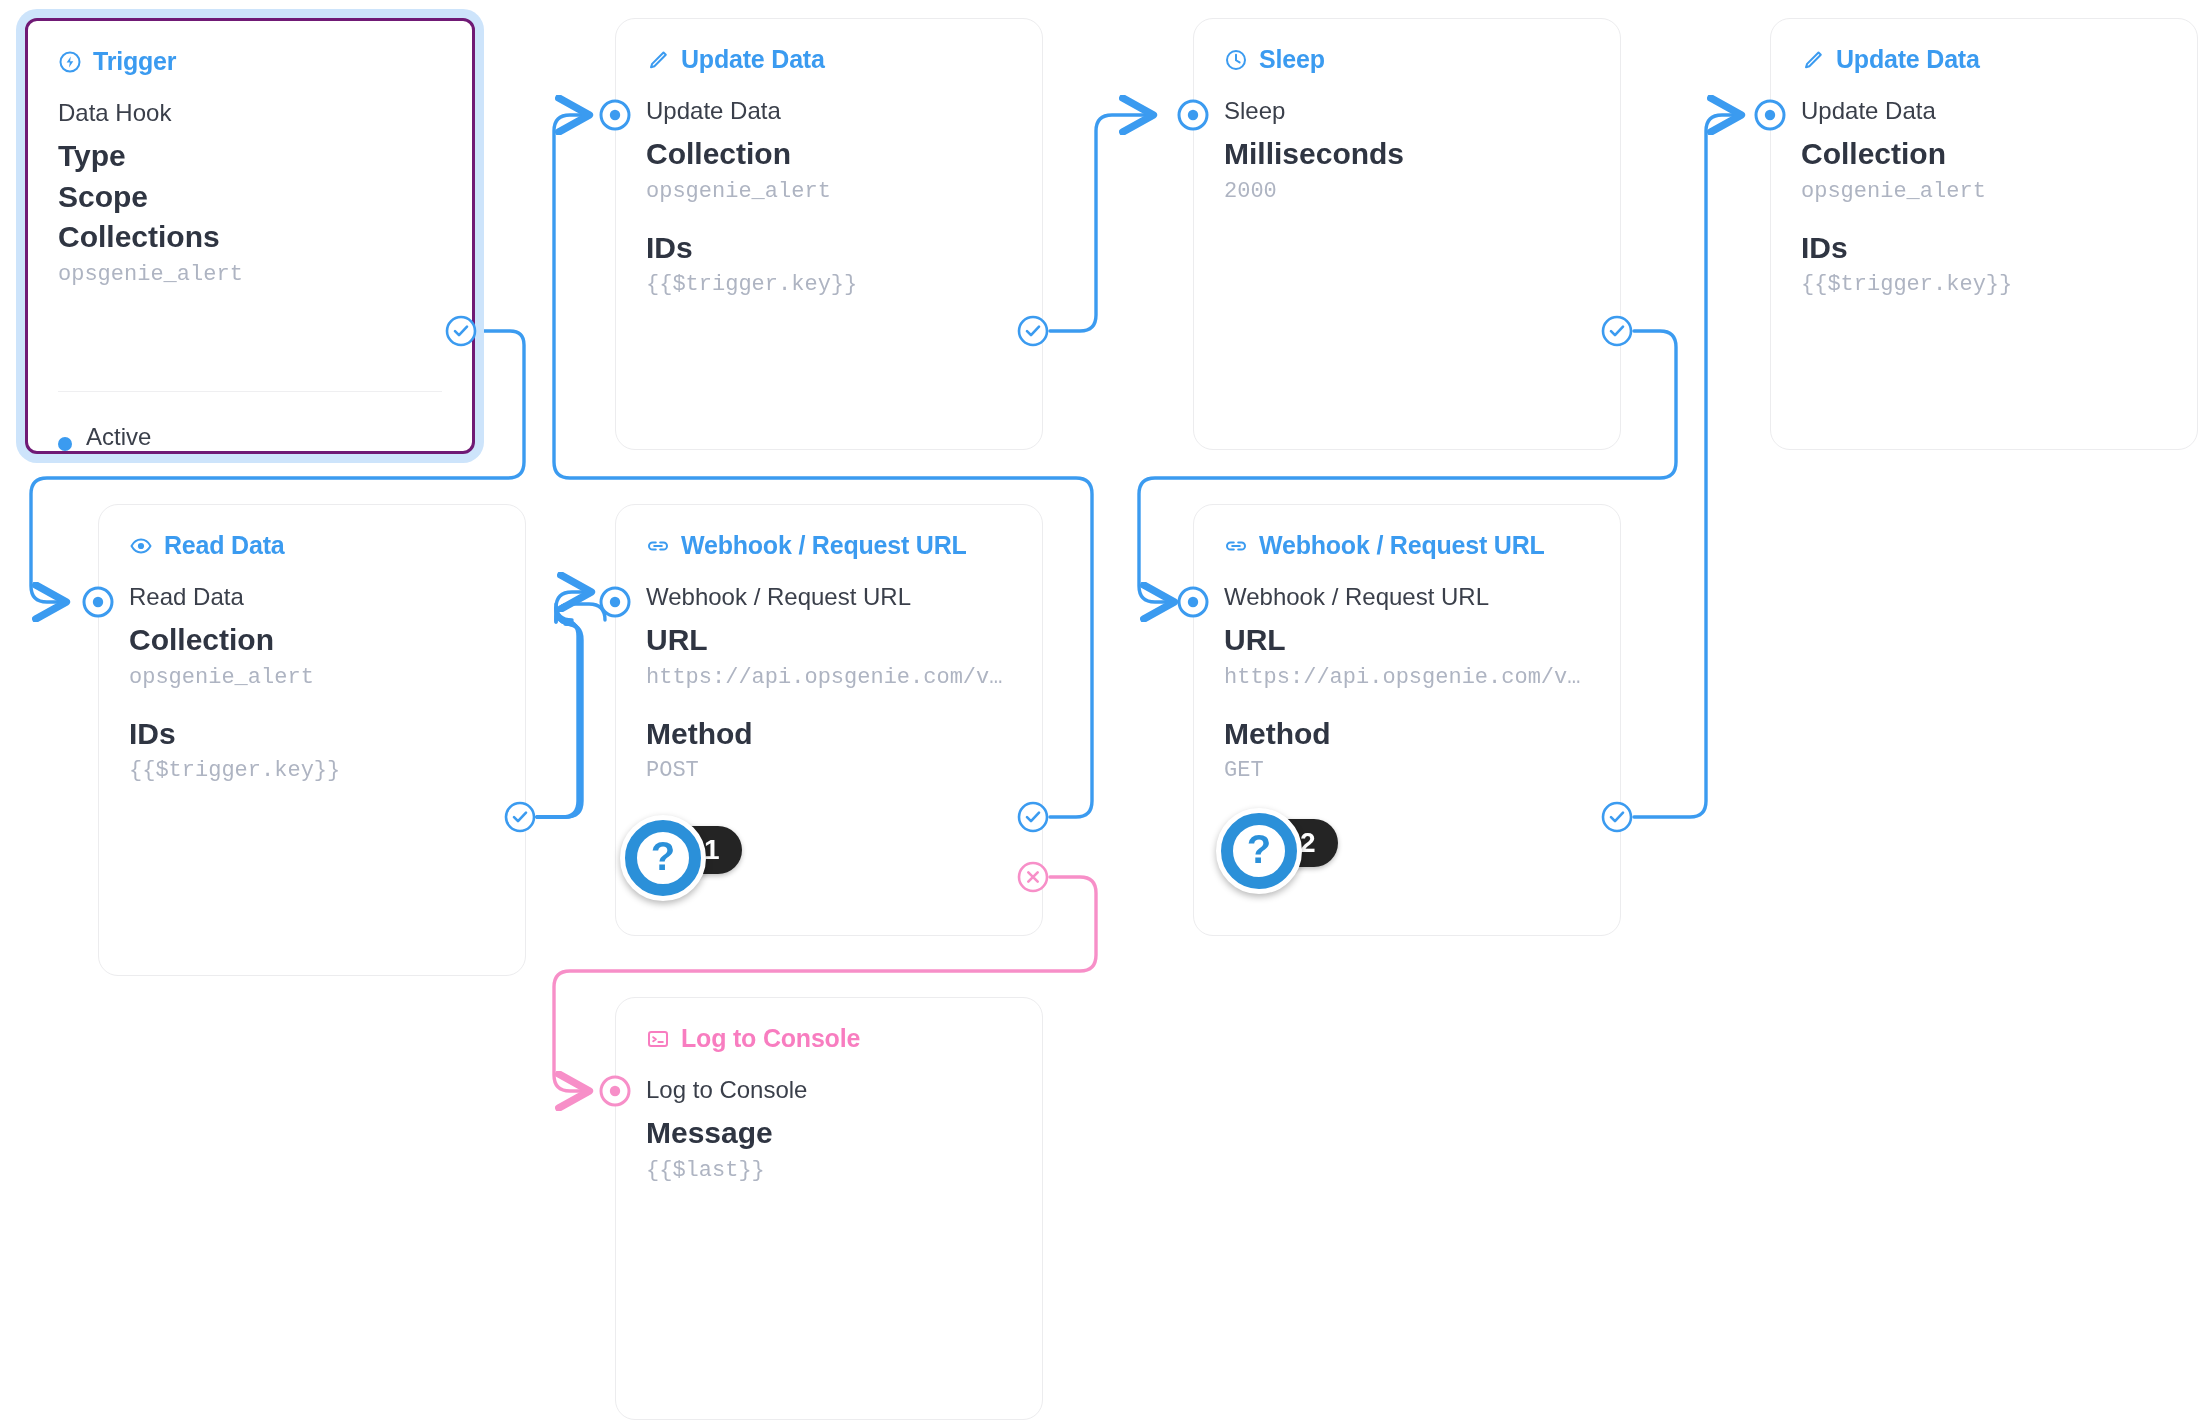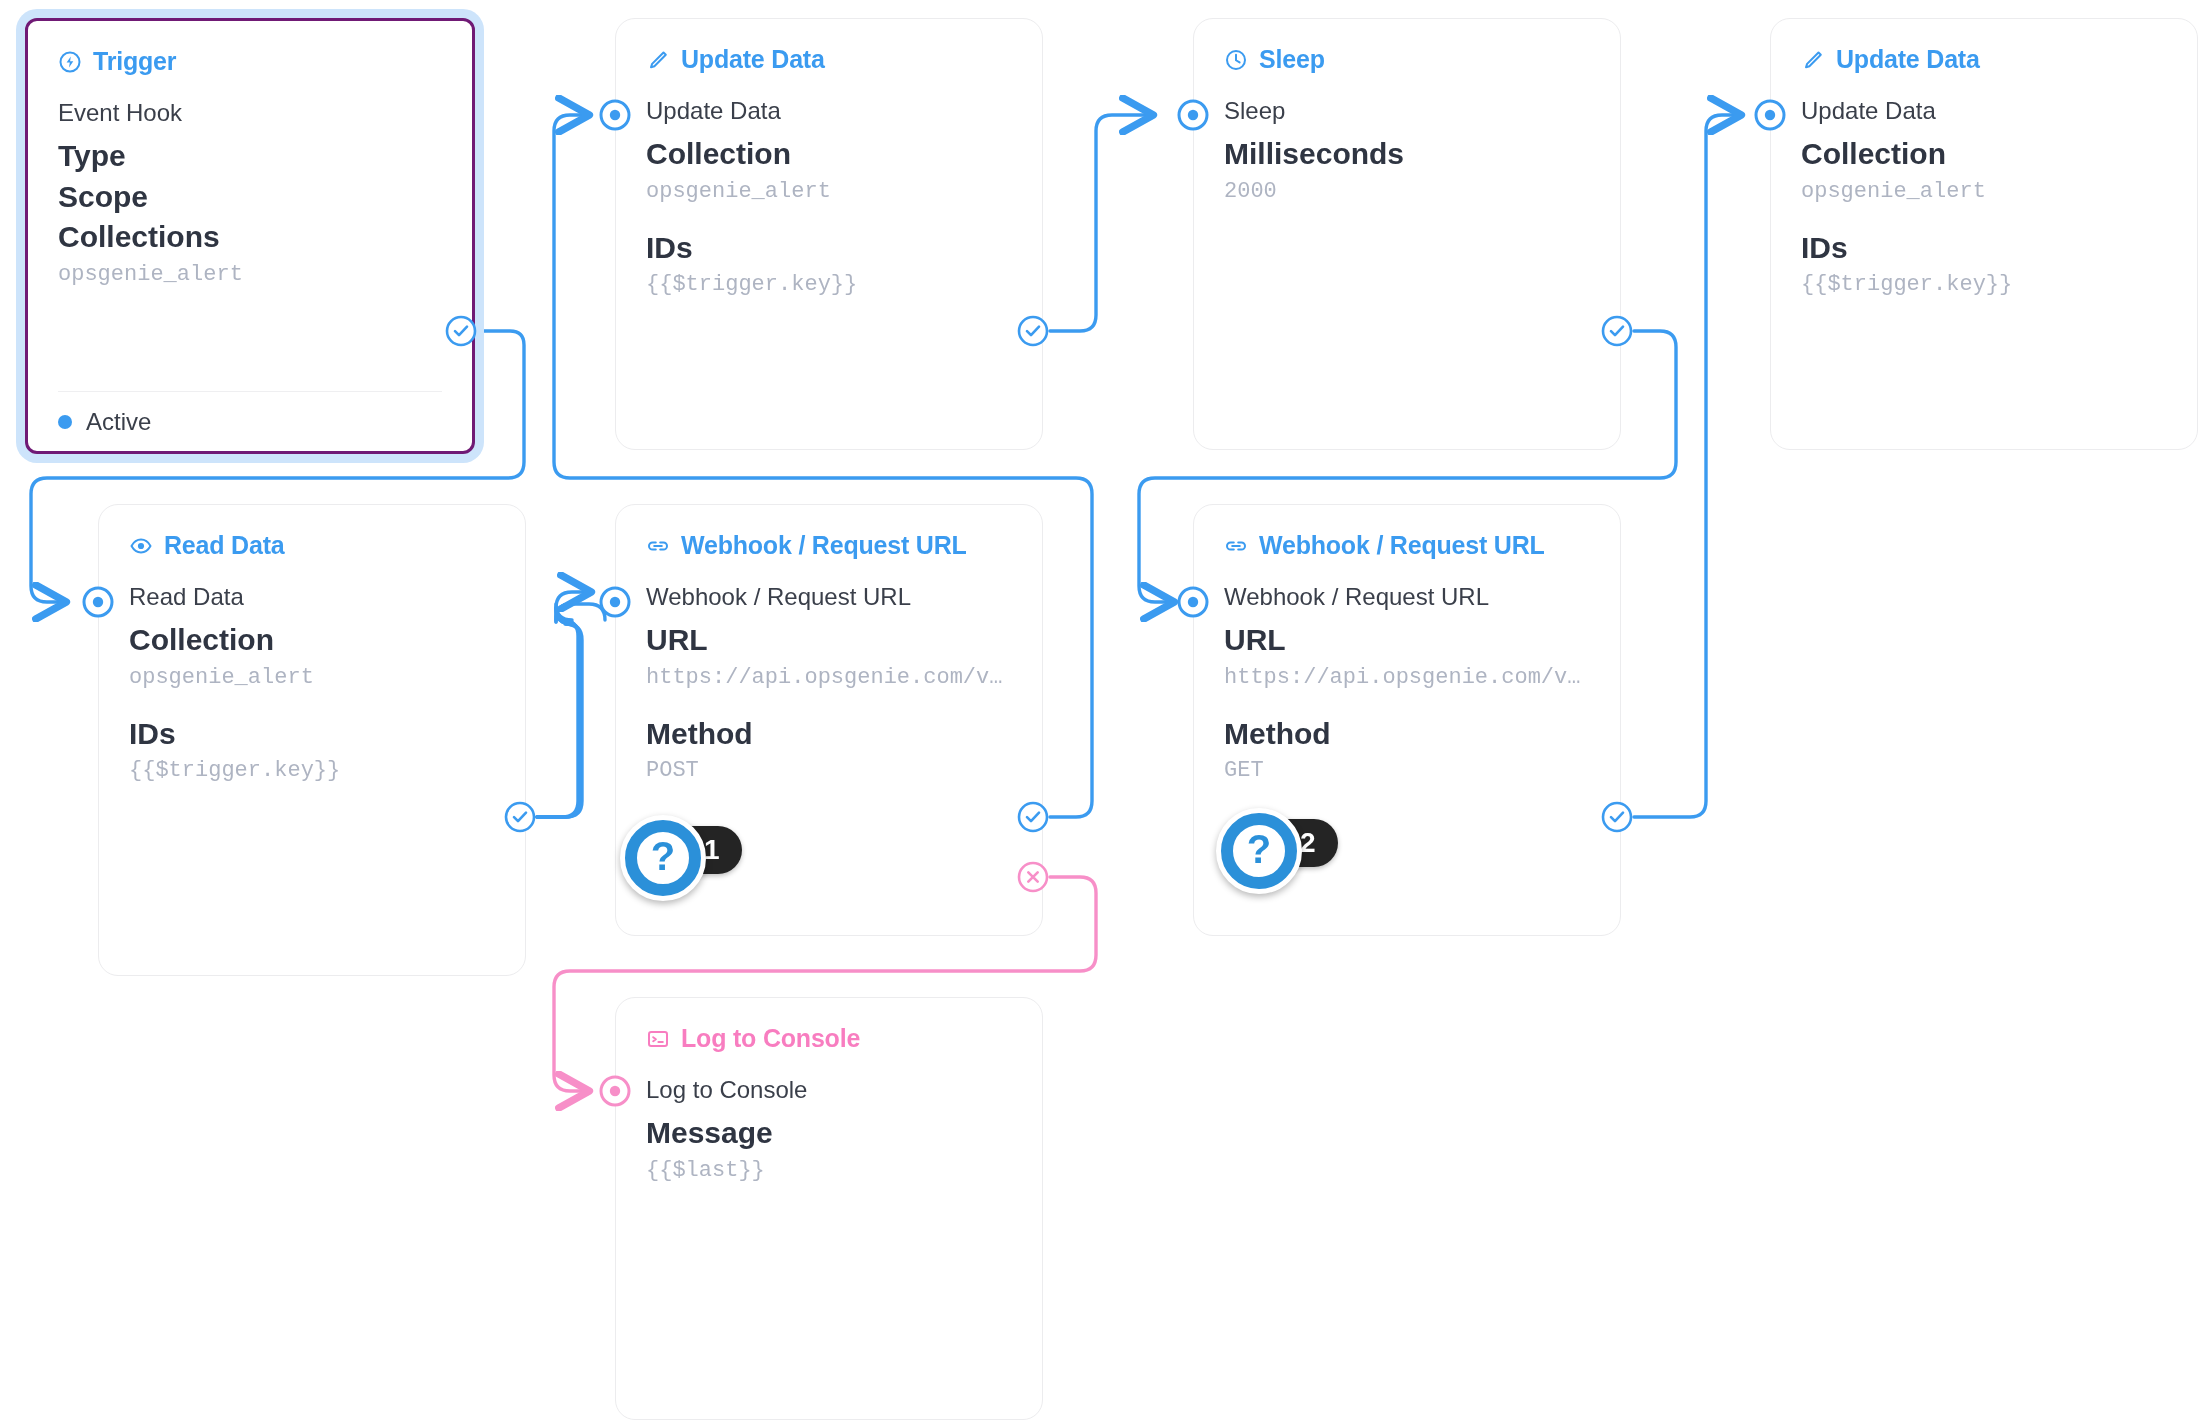--- a/index.html
+++ b/index.html
@@ -49,21 +49,21 @@
     font-size:22px; color:#aeb4c2; font-weight:400;
     line-height:1.5; margin-bottom:20px;
     white-space:nowrap; overflow:hidden; text-overflow:ellipsis;
   }
   .field-value.last { margin-bottom:0; }
 
   .card-footer {
     position:absolute; left:30px; right:30px; bottom:0;
     border-top:1.5px solid #efeff1;
     height:60px;
-    display:flex; align-items:center; gap:14px;
+    display:flex; align-items:flex-end; gap:14px;
   }
   .status-dot { width:14px; height:14px; border-radius:50%; background:#3b9bf0; display:inline-block; }
   .status-text { font-size:24px; color:#3a3f4a; }
 
   
   .handle { position:absolute; width:34px; height:34px; }
   .handle svg { display:block; width:34px; height:34px; }
 
   
   .help-badge { position:absolute; display:flex; align-items:center; }
@@ -137,21 +137,21 @@
   <div class="card selected" style="left:25px; top:18px; width:450px; height:436px;">
     <div class="card-title">
       <span class="ticon">
         <svg viewBox="0 0 24 24" width="24" height="24" fill="none" stroke="#3b9bf0" stroke-width="2">
           <circle cx="12" cy="12" r="9.5"></circle>
           <path d="M12.8 6.5 L8.6 12.6 h3.2 L11 17.5 L15.3 11.3 h-3.2 Z" fill="#3b9bf0" stroke="none"></path>
         </svg>
       </span>
       <span>Trigger</span>
     </div>
-    <div class="row-name">Event Hook</div>
+    <div class="row-name">Data Hook</div>
     <div class="field-label">Type</div>
     <div class="field-label">Scope</div>
     <div class="field-label">Collections</div>
     <div class="field-value last">opsgenie_alert</div>
     <div class="card-footer">
       <span class="status-dot"></span>
       <span class="status-text">Active</span>
     </div>
   </div>
 

